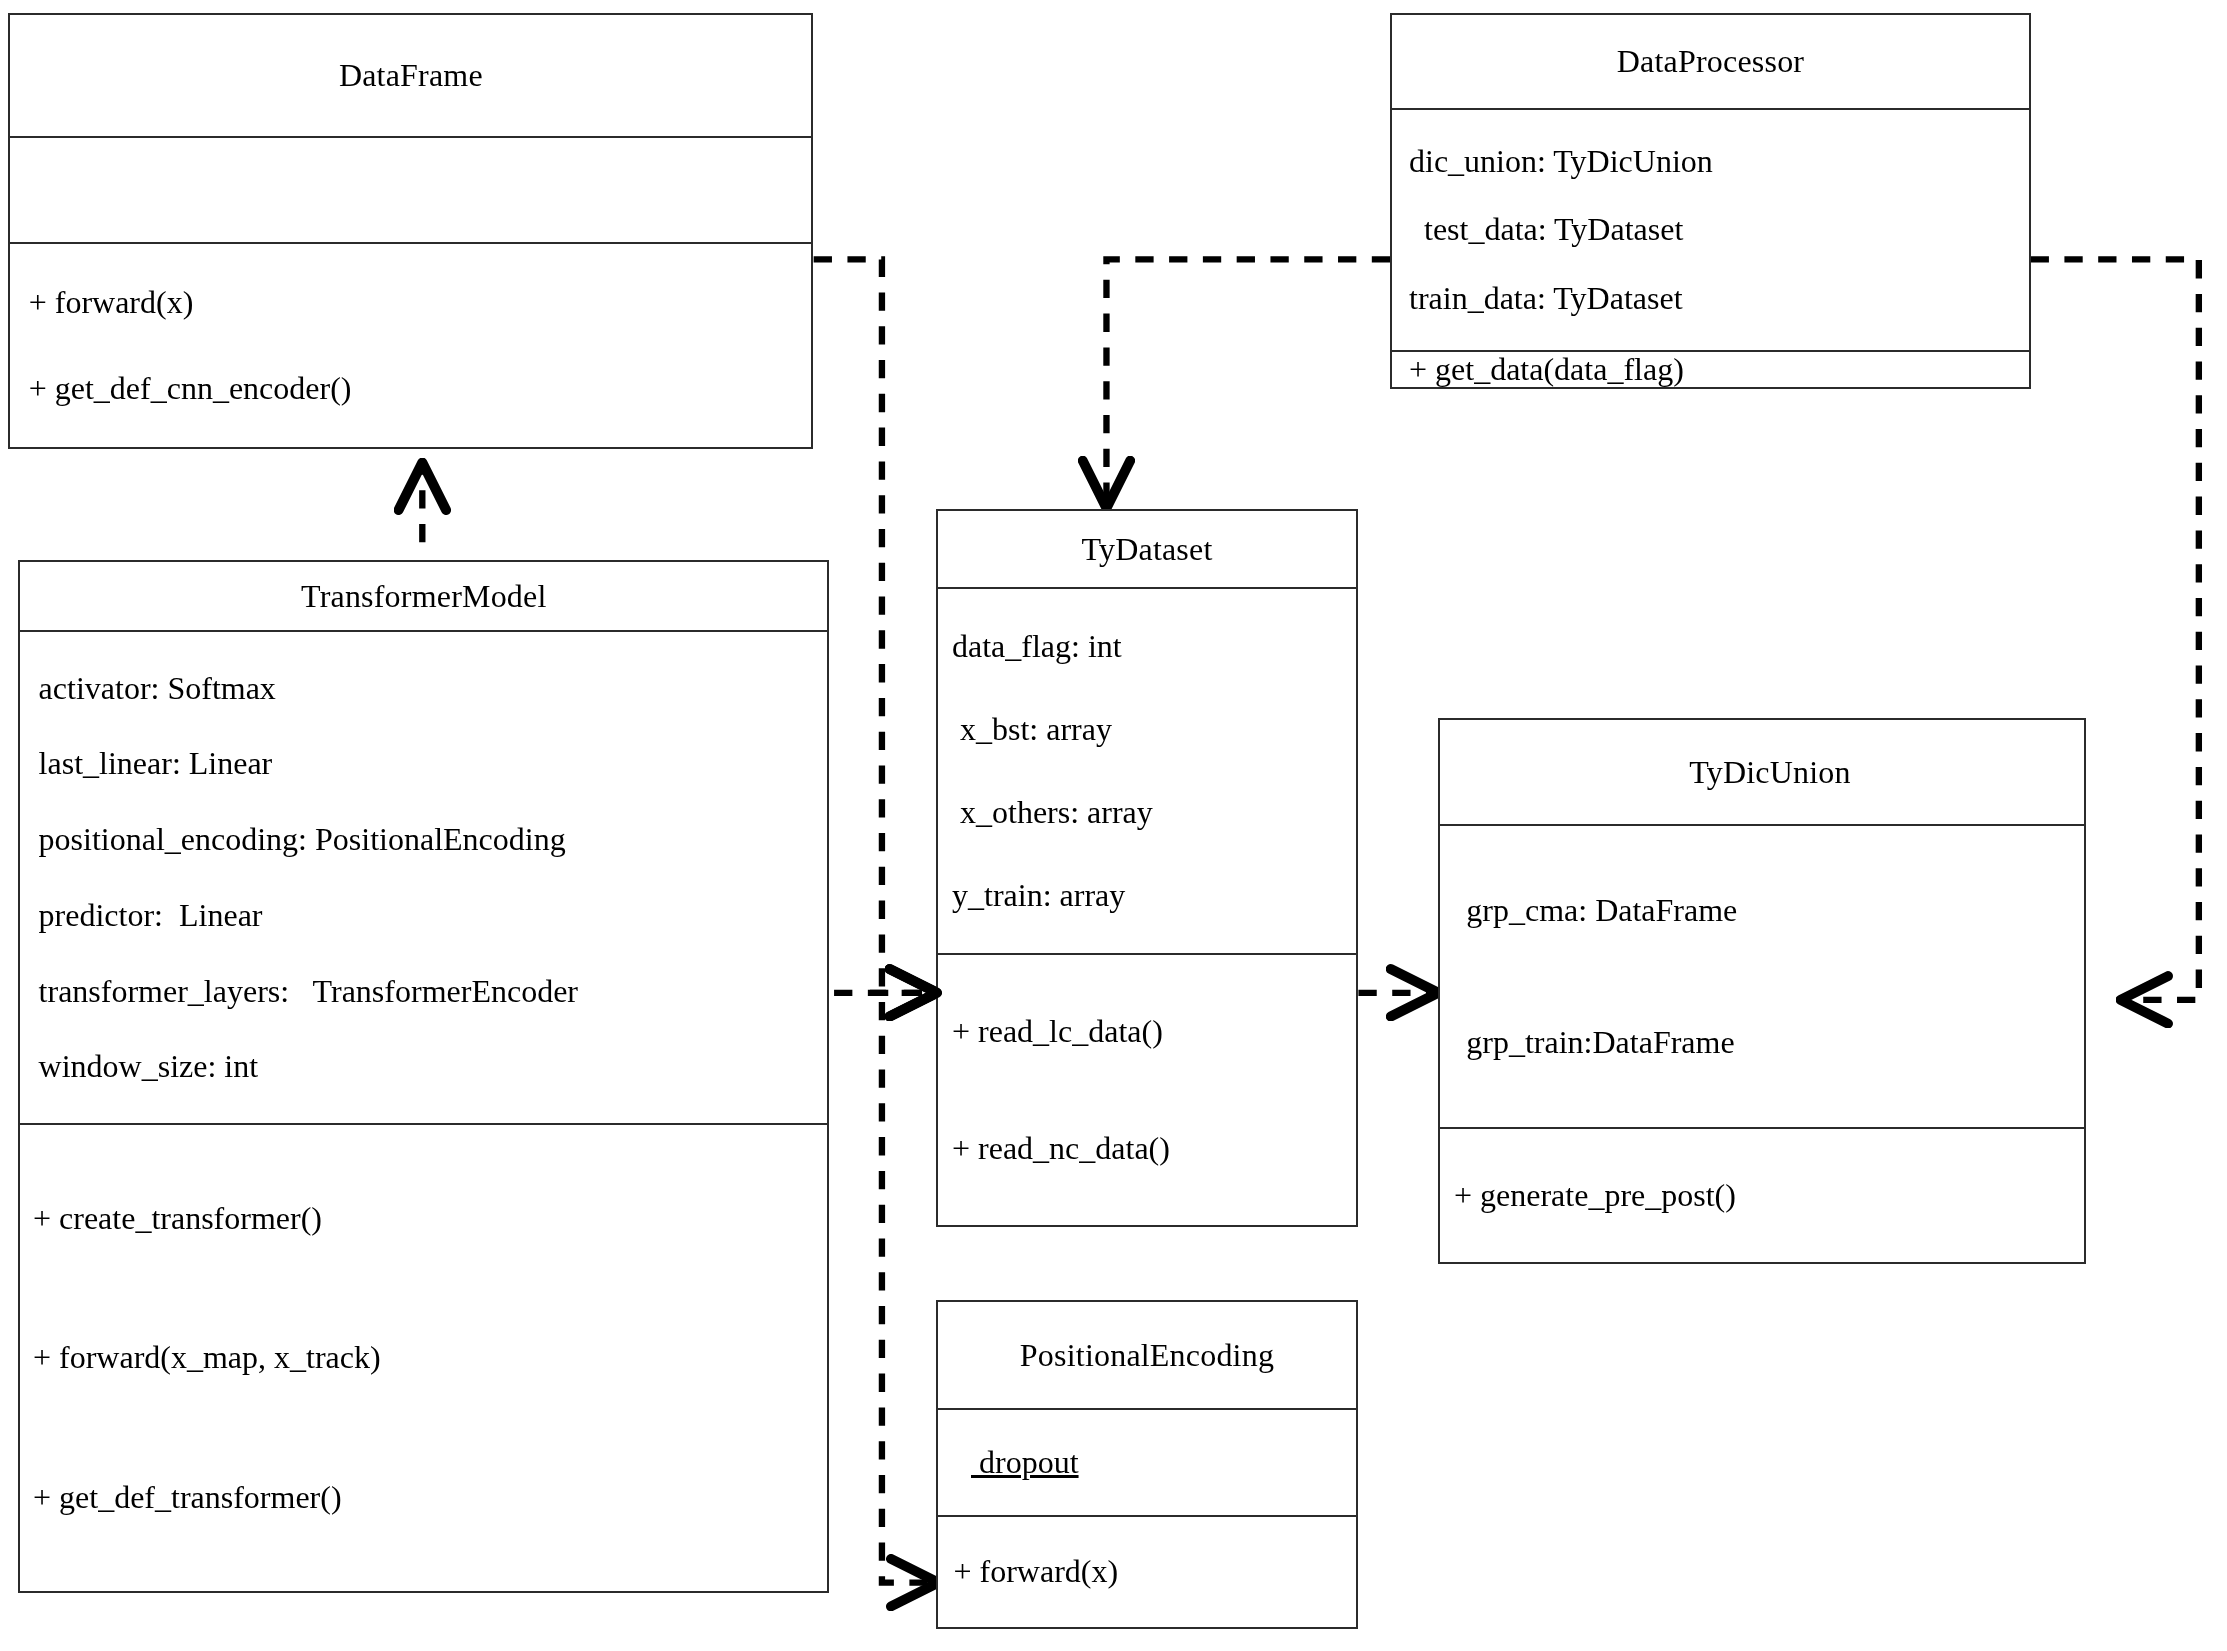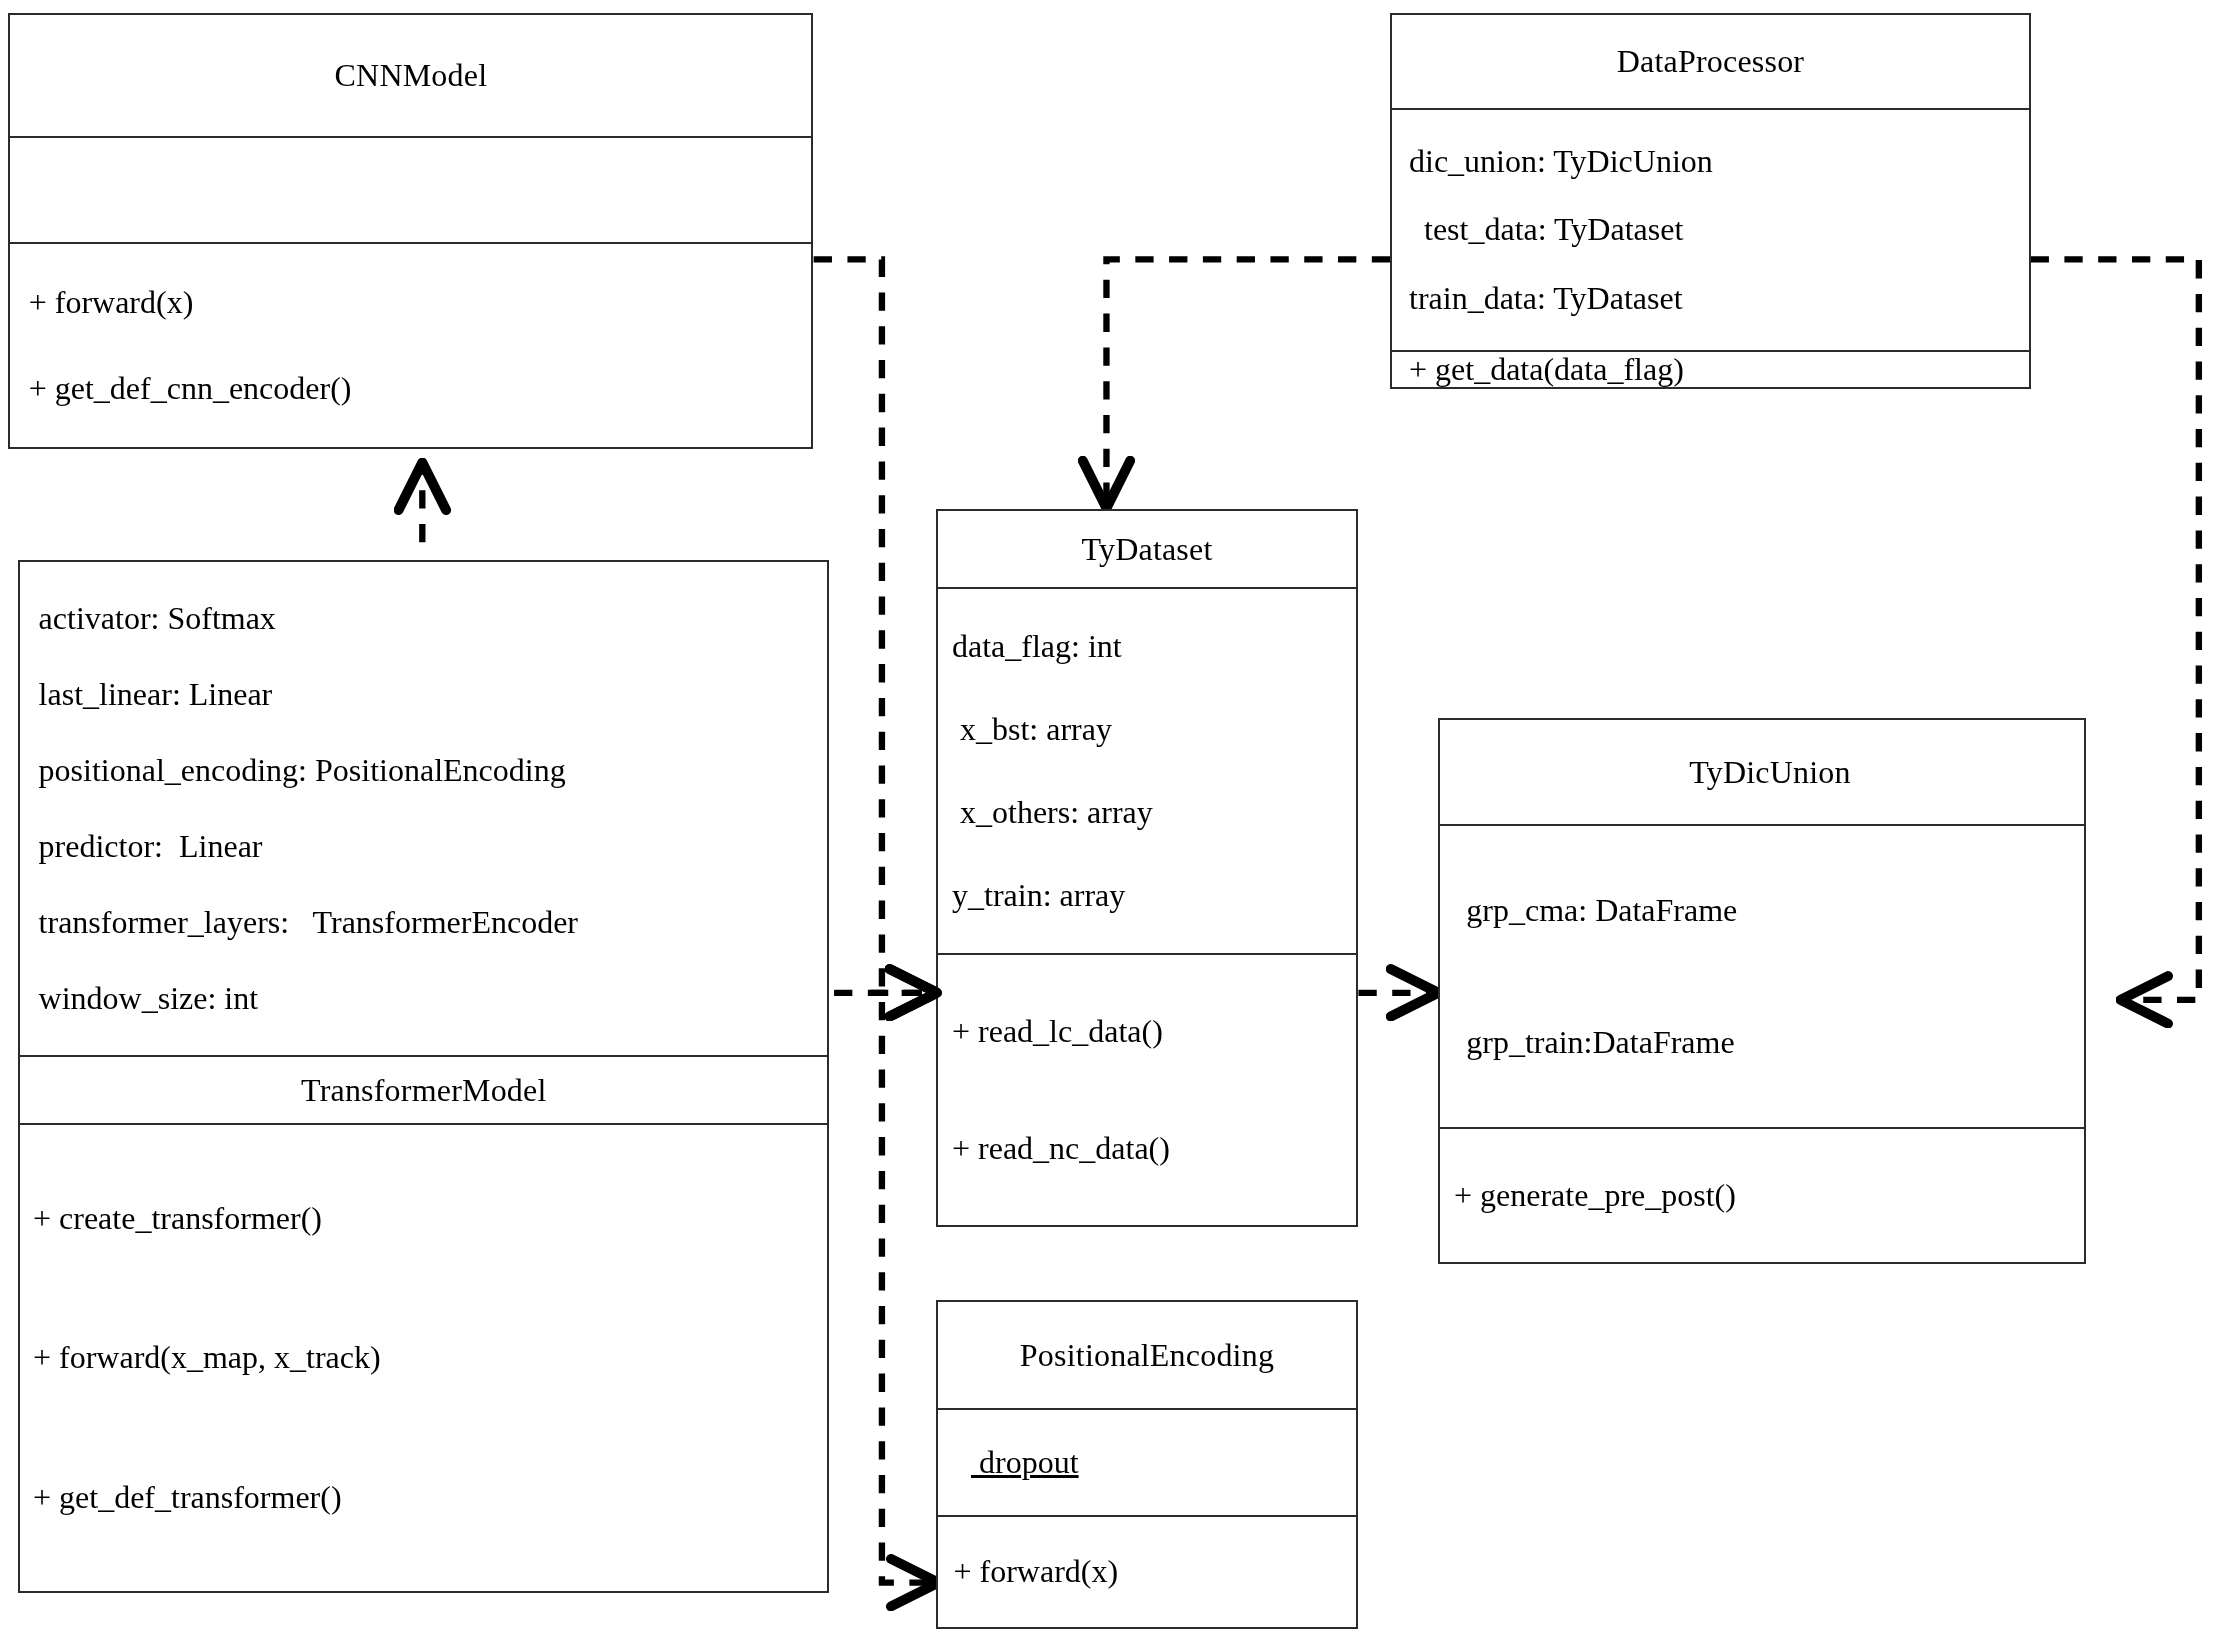--- a/index.html
+++ b/index.html
@@ -106,42 +106,42 @@
     </g>
 
      TyDicUnion left --&gt;
     <g>
       <path d="M 1930 1410 L 2040 1410" fill="none" stroke="#000" stroke-width="9" stroke-dasharray="26 22" marker-end="url(#openArrow)"></path>
     </g>
   </svg>
 
   <div class="uml-class" id="box-cnn-model" style="left:8.4px; top:12.7px; width:805px; height:436px;">
     <div class="uml-compartment" style="height:121px;">
-      <div class="uml-title">CNNModel</div>
+      <div class="uml-title">DataFrame</div>
     </div>
     <div class="uml-compartment compartment-attrs" style="height:106px;">
     </div>
     <div class="uml-compartment compartment-ops" style="flex:1 1 auto; padding: 15.5px 0;">
       <div class="uml-row">+ forward(x)</div>
       <div class="uml-row">+ get_def_cnn_encoder()</div>
     </div>
   </div>
 
   <div class="uml-class" id="box-transformer-model" style="left:18.3px; top:560px; width:811px; height:1033px;">
+    <div class="uml-compartment" style="height:68px;">
+      <div class="uml-title">TransformerModel</div>
+    </div>
     <div class="uml-compartment compartment-attrs" style="height:493px; padding: 18.3px 0;">
       <div class="uml-row">activator: Softmax</div>
       <div class="uml-row">last_linear: Linear</div>
       <div class="uml-row">positional_encoding: PositionalEncoding</div>
       <div class="uml-row">predictor:  Linear</div>
       <div class="uml-row">transformer_layers:   TransformerEncoder</div>
       <div class="uml-row">window_size: int</div>
     </div>
-    <div class="uml-compartment" style="height:68px;">
-      <div class="uml-title">TransformerModel</div>
-    </div>
     <div class="uml-compartment compartment-ops" style="flex:1 1 auto; padding: 24px 0;">
       <div class="uml-row" style="padding-left:12.7px;">+ create_transformer()</div>
       <div class="uml-row" style="padding-left:12.7px;">+ forward(x_map, x_track)</div>
       <div class="uml-row" style="padding-left:12.7px;">+ get_def_transformer()</div>
     </div>
   </div>
 
   <div class="uml-class" id="box-ty-dataset" style="left:936px; top:509px; width:422px; height:718px;">
     <div class="uml-compartment" style="height:76px;">
       <div class="uml-title">TyDataset</div>

